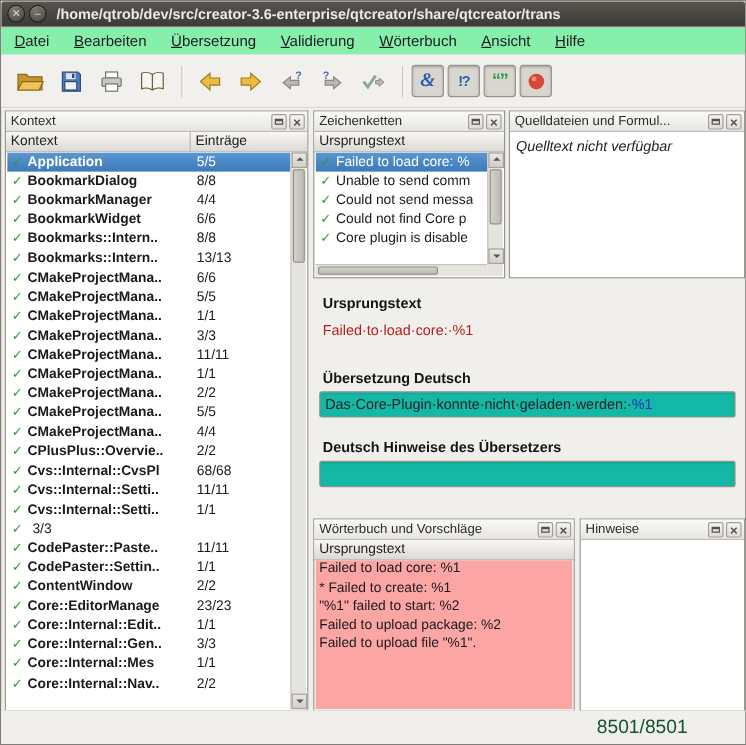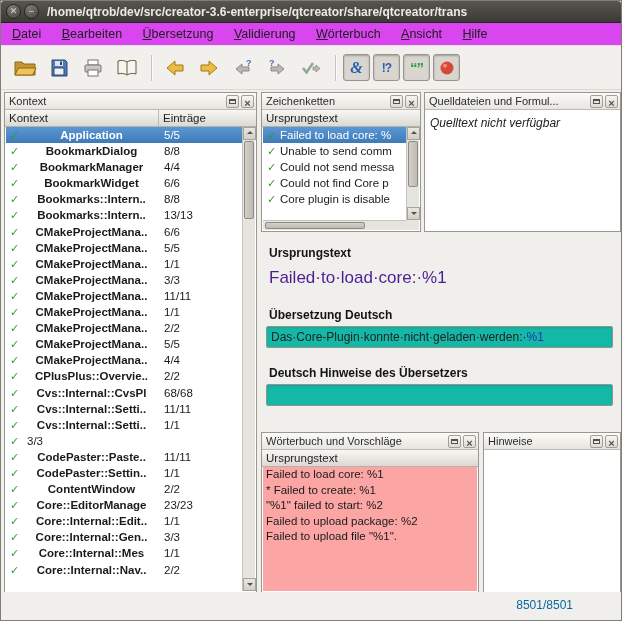--- a/index.html
+++ b/index.html
@@ -17,21 +17,21 @@
     border:1px solid #23221e; box-shadow:inset 0 1px 1px rgba(255,255,255,.2);
     color:#d8d5ce; font-size:9px; line-height:13px; text-align:center; }
   .win-btn.close { left:5px; }
   .win-btn.minimize { left:23px; }
   .title-text { position:absolute; left:46px; top:0; right:2px; height:22px;
     line-height:22px; color:#eceae6; font-weight:bold; font-size:12px;
     white-space:nowrap; overflow:hidden; }
 
   
   .menubar { position:absolute; left:0; top:22px; right:0; height:23px;
-    background:#d946ef; border-bottom:1px solid #e2e0db; padding-left:3px; }
+    background:#86efac; border-bottom:1px solid #e2e0db; padding-left:3px; }
   .menu-item { display:inline-block; padding:0 8px; height:23px; line-height:23px;
     font-size:12.5px; color:#1c1c1c; }
   .menu-item u { text-decoration:underline; }
 
   
   .toolbar { position:absolute; left:0; top:45px; right:0; height:44px;
     background:#f1f0ed; border-bottom:1px solid #d9d7d2; display:flex;
     align-items:center; padding-left:8px; }
   .tb-btn { width:32px; height:32px; display:flex; align-items:center;
     justify-content:center; border:1px solid transparent; border-radius:3px; margin-right:2px; }
@@ -67,21 +67,21 @@
 
   .check::before { content:"✓"; }
   .check { width:17px; text-align:center; color:#2f9e2f; font-weight:bold;
     font-size:11px; flex:none; }
 
   
   #dock-kontext { left:3px; top:91px; width:253px; height:501px; }
   .klist { position:absolute; left:1px; top:34px; right:14px; bottom:1px;
     background:#fff; overflow:hidden; }
   .krow { display:flex; height:16.1px; line-height:16px; font-size:11.5px; color:#1a1a1a; }
-  .kname { width:137px; font-weight:bold; white-space:nowrap; overflow:hidden; flex:none;text-align:center; }
+  .kname { width:137px; font-weight:bold; white-space:nowrap; overflow:hidden; flex:none; }
   .kentries { padding-left:4px; white-space:nowrap; }
   .krow.selected { background:linear-gradient(#5b97d3,#3d7ab8); color:#fff; }
 
   
   .vscroll { position:absolute; width:13px; right:1px; background:#e6e4df;
     border-left:1px solid #c6c4be; }
   .hscroll { position:absolute; height:10px; background:#e6e4df; border-top:1px solid #c6c4be; }
   .sb-btn { position:absolute; width:13px; height:13px; left:0;
     background:linear-gradient(#e9e7e2,#d2cfc9); border:1px solid #a6a39d; }
   .sb-btn::before { content:""; position:absolute; left:3px; border:3px solid transparent; }
@@ -105,40 +105,40 @@
 
   
   #dock-sources { left:423px; top:91px; width:197px; height:140px; }
   .sources-body { position:absolute; left:1px; top:17px; right:1px; bottom:1px;
     background:#fff; padding:3px 4px; }
   .sources-msg { font-style:italic; font-size:12px; color:#222; }
 
   
   .editor { position:absolute; left:260px; top:233px; width:360px; height:196px; }
   .ed-label { position:absolute; left:8px; font-weight:bold; font-size:12px; color:#141414; }
-  .ed-source { position:absolute; left:8px; top:34px; font-size:17px; color:#4c1d95; }
+  .ed-source { position:absolute; left:8px; top:34px; font-size:12px; color:#b91c1c; }
   .ed-input { position:absolute; left:5px; right:8px; height:22px; background:#14b8a6;
     border:1px solid #97948d; border-radius:2px; box-shadow:inset 0 1px 2px rgba(0,0,0,.12);
     font-size:12px; line-height:20px; padding:0 4px; color:#222; white-space:nowrap; overflow:hidden; }
   .marker { color:#2230b8; }
 
   
   #dock-phrases { left:260px; top:431px; width:218px; height:161px; }
   .plist { position:absolute; left:1px; top:34px; right:1px; bottom:1px;
     background:#fca5a5; overflow:hidden; }
   .prow { height:15.6px; line-height:15.6px; font-size:11.5px; color:#1a1a1a;
     padding-left:3px; white-space:nowrap; overflow:hidden; }
 
   
   #dock-notes { left:482px; top:431px; width:138px; height:161px; }
   .notes-body { position:absolute; left:1px; top:17px; right:1px; bottom:1px; background:#fff; }
 
   
   .statusbar { position:absolute; left:0; right:0; bottom:0; height:28px; background:#f0efec; }
-  .status-counter { position:absolute; right:48px; top:6px; font-size:12px; color:#0369a1; }
+  .status-counter { position:absolute; right:48px; top:6px; font-size:16px; color:#14532d; }
 </style>
 </head>
 <body>
 
 <div class="window">
 
   <div class="titlebar">
     <span class="win-btn close">✕</span>
     <span class="win-btn minimize">–</span>
     <span class="title-text">/home/qtrob/dev/src/creator-3.6-enterprise/qtcreator/share/qtcreator/trans</span>

